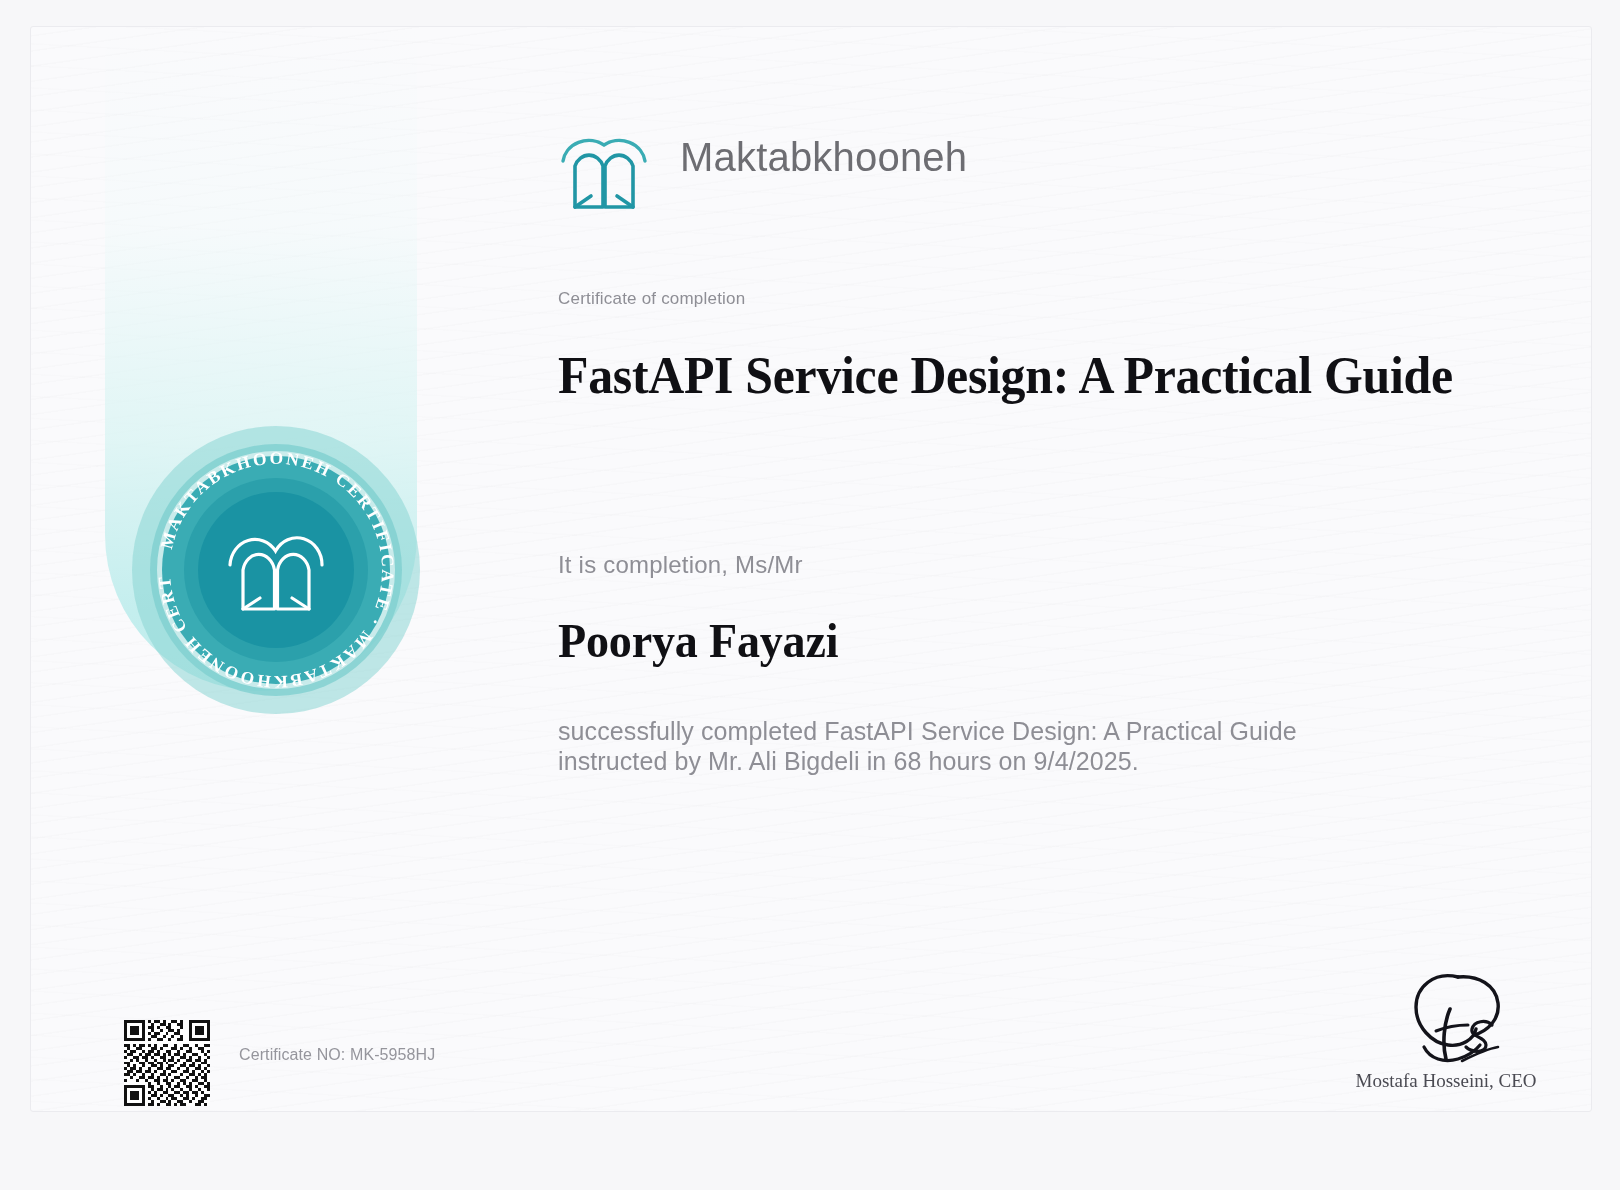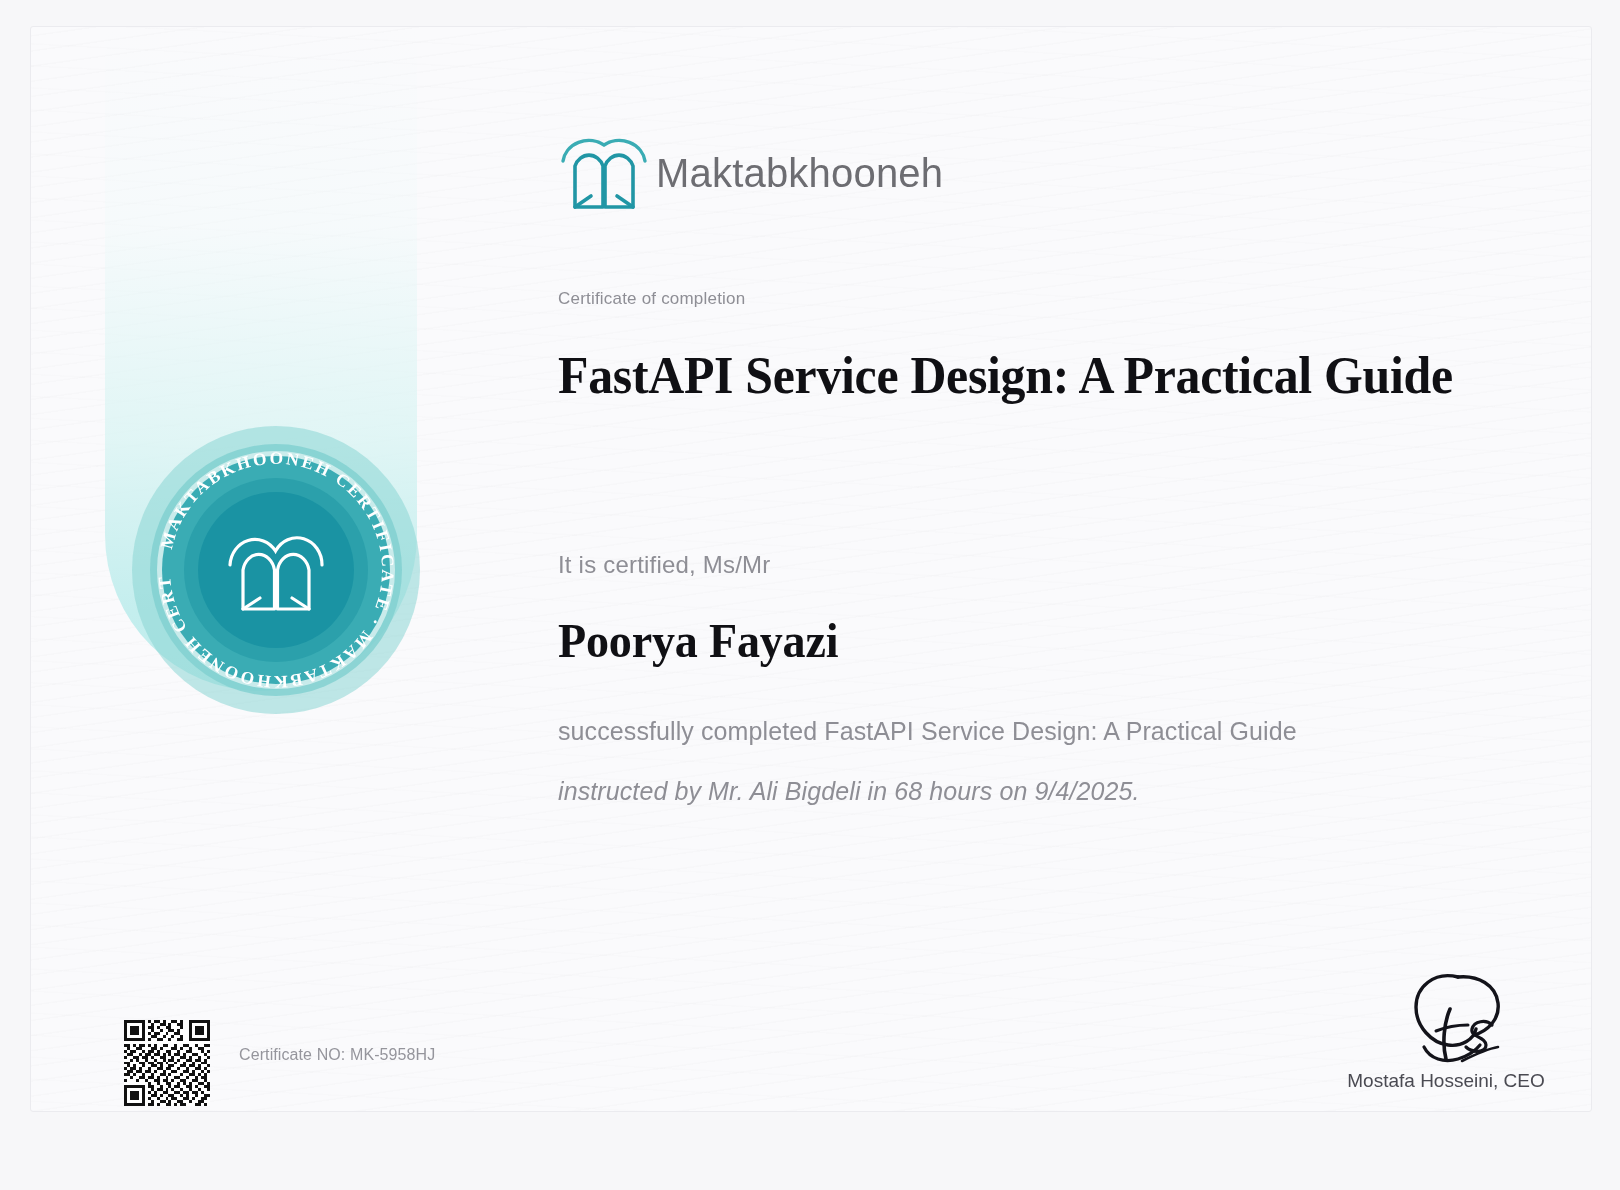--- a/index.html
+++ b/index.html
@@ -77,22 +77,22 @@
     height: 290px;
   }
   #seal svg { display: block; width: 290px; height: 290px; }
 
   
   #brand-logo {
     position: absolute;
     left: 527px;
     top: 108px;
     display: flex;
-    align-items: center;
-    gap: 6px;
+    align-items: flex-start;
+    gap: 30px;
   }
   #brand-mark { width: 92px; height: 76px; display: block; }
   #brand-wordmark {
     font-size: 40px;
     color: #6d6d72;
     letter-spacing: 0.2px;
     font-weight: 400;
     white-space: nowrap;
   }
 
@@ -138,25 +138,24 @@
   }
 
   #completion-line-1 {
     top: 690px;
     font-size: 25px;
     color: #8e8e95;
     letter-spacing: 0.1px;
   }
 
   #completion-line-2 {
-    top: 750px;
+    top: 720px;
     font-size: 25px;
     color: #8e8e95;
     letter-spacing: 0.1px;
-    font-style: italic;
   }
 
   
   #qr-code {
     position: absolute;
     left: 93px;
     top: 993px;
     width: 86px;
     height: 86px;
   }
@@ -179,21 +178,21 @@
   
   #signature-block {
     position: absolute;
     left: 1290px;
     top: 916px;
     width: 250px;
     text-align: center;
   }
   #signature-mark { width: 200px; height: 125px; display: block; margin: 0 auto; }
   #signature-caption {
-    font-family: Liberation Sans, sans-serif;
+    font-family: Liberation Serif, serif;
     font-size: 19px;
     color: #4a4a52;
     margin-top: 2px;
     white-space: nowrap;
   }
 </style>
 </head>
 <body>
 
 <div id="certificate-page">
@@ -232,21 +231,21 @@
         <path d="M 75,72 L 75,31 A 15,17 0 0 0 47,31 L 47,72 Z" fill="none" stroke="#2196a5" stroke-width="3.6" stroke-linejoin="round"></path>
         <path d="M 17,72 L 33,61 M 75,72 L 59,61" fill="none" stroke="#2196a5" stroke-width="3.6" stroke-linecap="round"></path>
       </svg>
       <div id="brand-wordmark">Maktabkhooneh</div>
     </div>
 
     <div class="content-col" id="subtitle">Certificate of completion</div>
 
     <div class="content-col" id="course-title">FastAPI Service Design: A Practical Guide</div>
 
-    <div class="content-col" id="certified-label">It is certified, Ms/Mr</div>
+    <div class="content-col" id="certified-label">It is completion, Ms/Mr</div>
 
     <div class="content-col" id="recipient-name">Poorya Fayazi</div>
 
     <div class="content-col" id="completion-line-1">successfully completed FastAPI Service Design: A Practical Guide</div>
 
     <div class="content-col" id="completion-line-2">instructed by Mr. Ali Bigdeli in 68 hours on 9/4/2025.</div>
 
     <div id="qr-code">
       <svg viewBox="0 0 29 29" xmlns="http://www.w3.org/2000/svg" shape-rendering="crispEdges">
         <rect width="29" height="29" fill="#ffffff"></rect>

